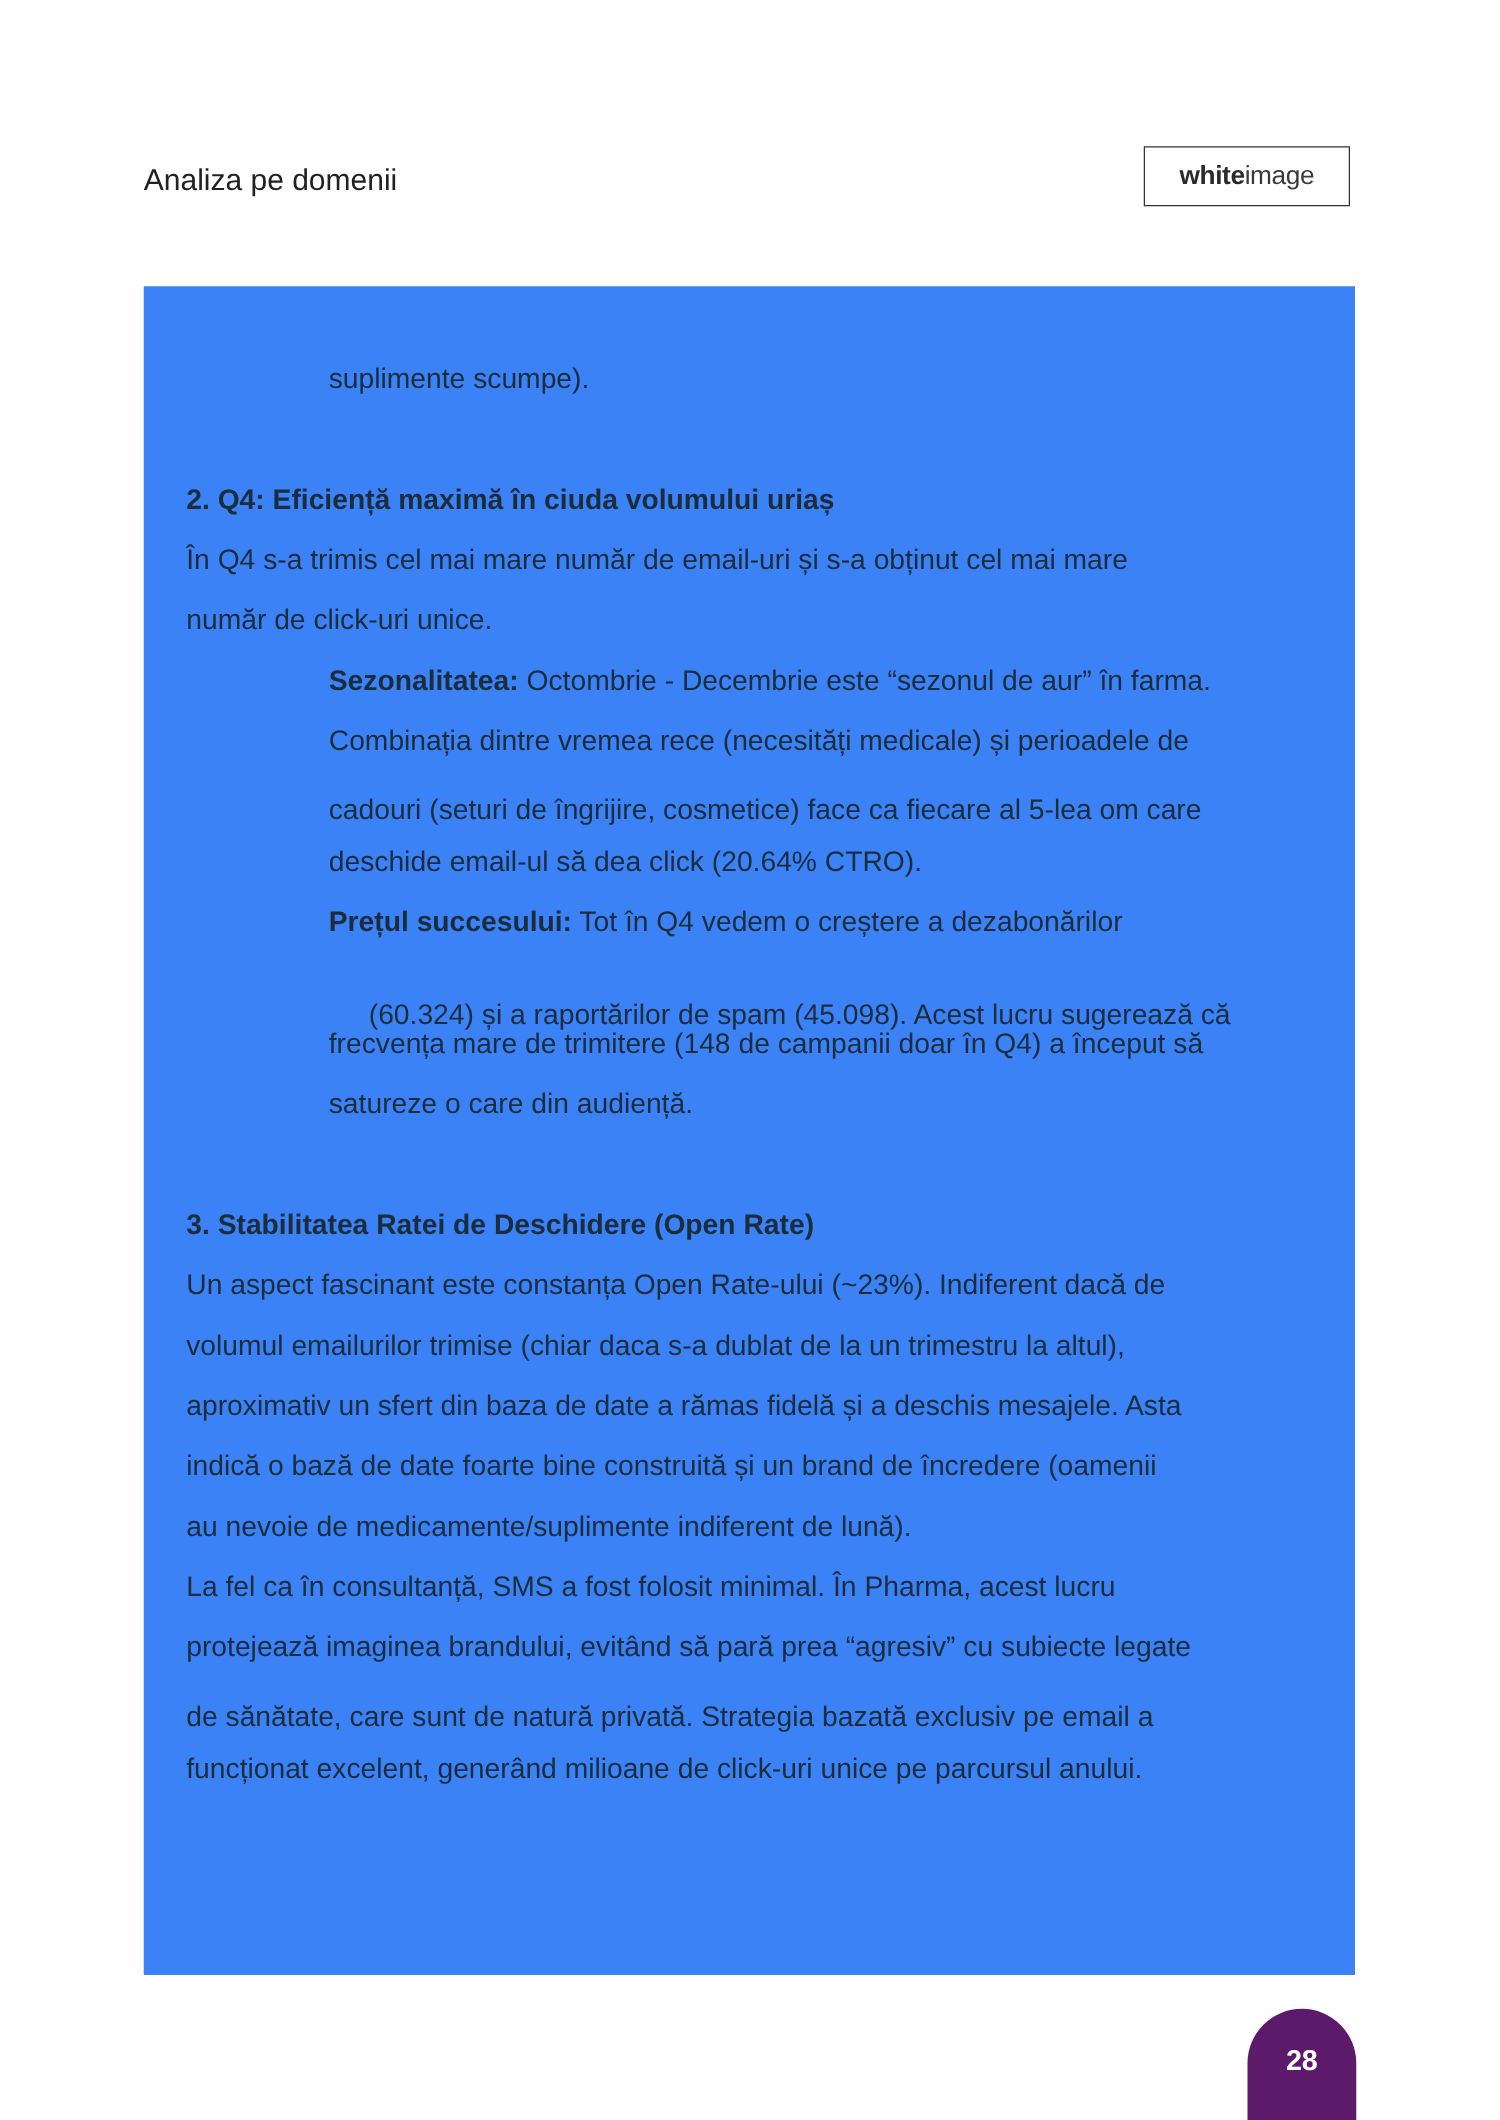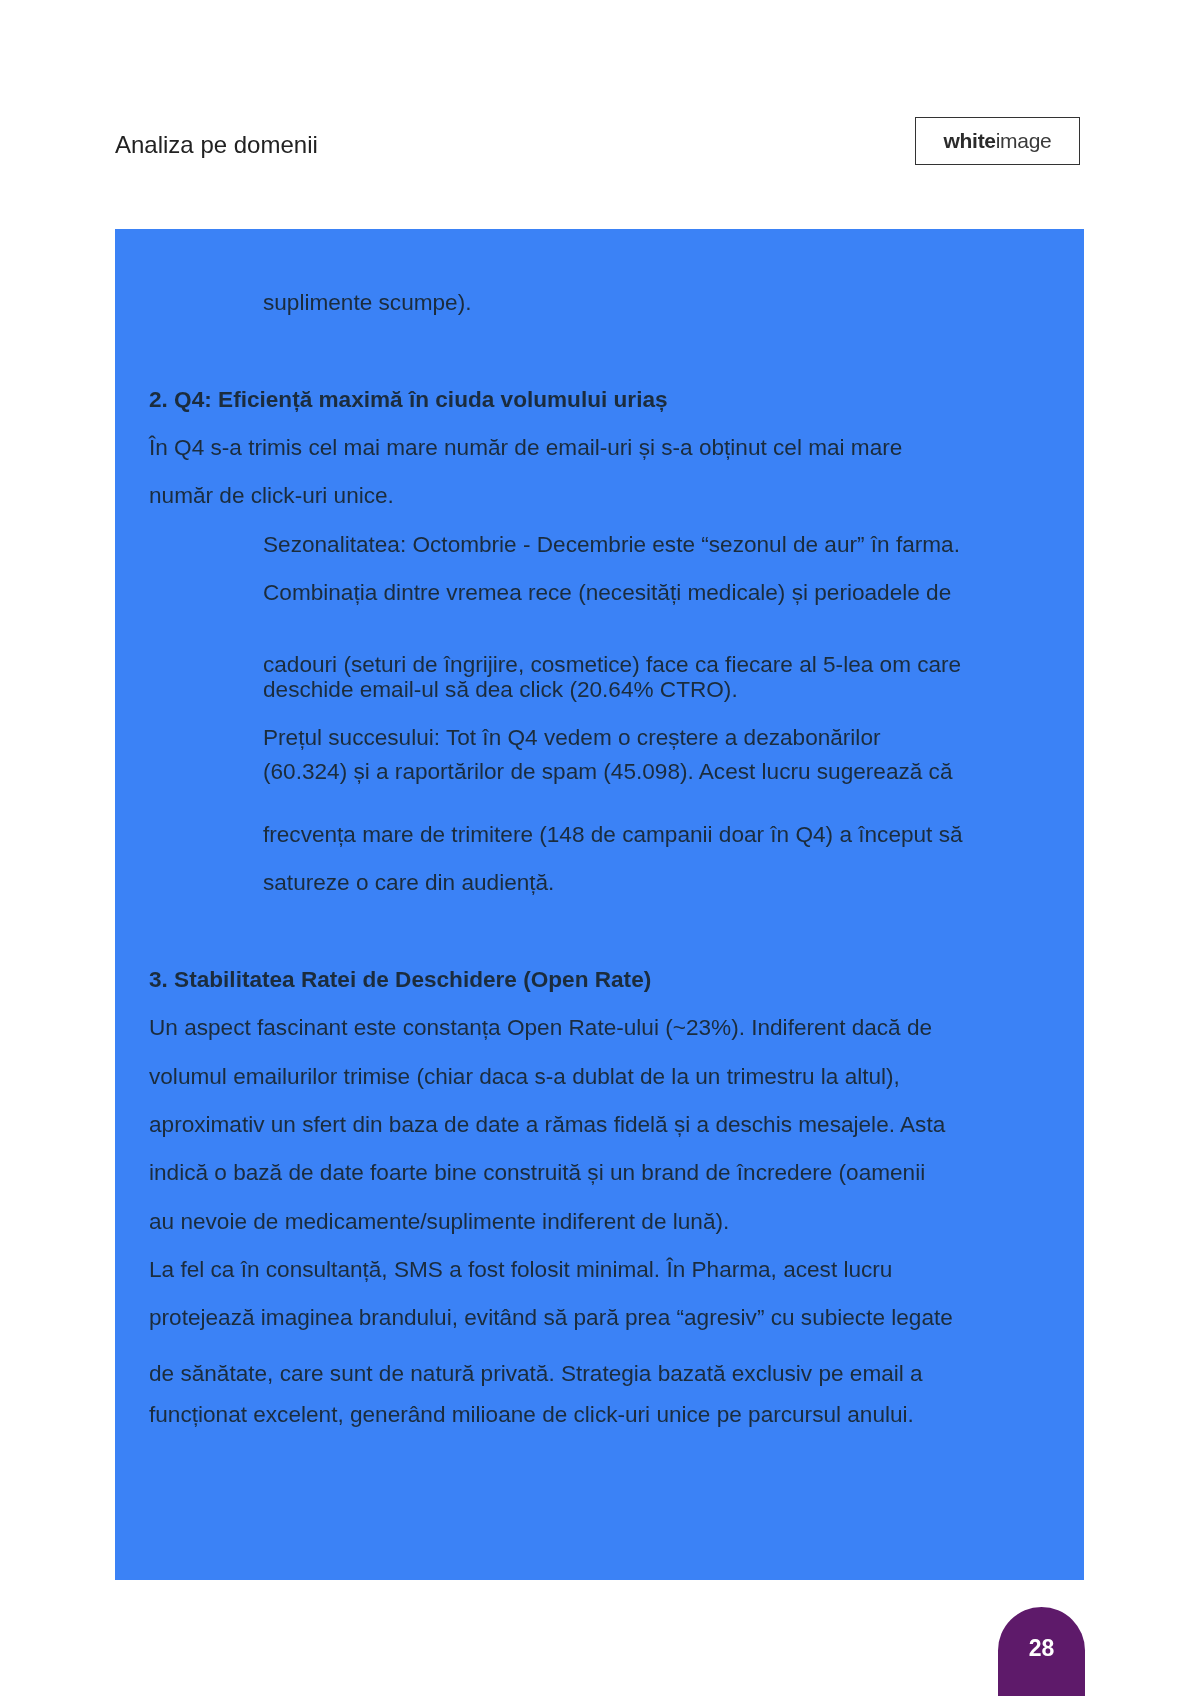--- a/index.html
+++ b/index.html
@@ -59,21 +59,21 @@
       position: absolute;
       white-space: nowrap;
       font-size: 22.6px;
       color: #1b2c3d;
       height: 30px;
       line-height: 30px;
     }
     .line.body { left: 34px; }
     .line.indent { left: 148px; }
     .line.heading { left: 34px; font-weight: 700; }
-    .line b { font-weight: 400; }
+    .line b { font-weight: 700; }
 
     .page-tab {
       position: absolute;
       left: 998px;
       top: 1607px;
       width: 87px;
       height: 100px;
       background: #5e1a6a;
       border-radius: 44px 44px 0 0;
       display: flex;
@@ -98,24 +98,24 @@
 </div>
 
 <div class="content-box">
   <div class="lines" id="lines">
       <div class="line indent" style="top: 59px;"><span>suplimente scumpe).</span></div>
       <div class="line heading" style="top: 155.7px;"><span>2. Q4: Eficiență maximă în ciuda volumului uriaș</span></div>
       <div class="line body" style="top: 204.05px;"><span>În Q4 s-a trimis cel mai mare număr de email-uri și s-a obținut cel mai mare</span></div>
       <div class="line body" style="top: 252.4px;"><span>număr de click-uri unice.</span></div>
       <div class="line indent" style="top: 300.75px;"><b>Sezonalitatea:</b><span> Octombrie - Decembrie este “sezonul de aur” în farma.</span></div>
       <div class="line indent" style="top: 349.1px;"><span>Combinația dintre vremea rece (necesități medicale) și perioadele de</span></div>
-      <div class="line indent" style="top: 421px; text-align: center;"><span>cadouri (seturi de îngrijire, cosmetice) face ca fiecare al 5-lea om care</span></div>
+      <div class="line indent" style="top: 404px; text-align: center;"><span>cadouri (seturi de îngrijire, cosmetice) face ca fiecare al 5-lea om care</span></div>
       <div class="line indent" style="top: 445.8px; text-align: right;"><span>deschide email-ul să dea click (20.64% CTRO).</span></div>
       <div class="line indent" style="top: 494.15px;"><b>Prețul succesului:</b><span> Tot în Q4 vedem o creștere a dezabonărilor</span></div>
-      <div class="line indent" style="top: 528px;"><span>(60.324) și a raportărilor de spam (45.098). Acest lucru sugerează că</span></div>
+      <div class="line indent" style="top: 568px; margin-left: 32px;"><span>(60.324) și a raportărilor de spam (45.098). Acest lucru sugerează că</span></div>
       <div class="line indent" style="top: 590.85px;"><span>frecvența mare de trimitere (148 de campanii doar în Q4) a început să</span></div>
       <div class="line indent" style="top: 639.2px;"><span>satureze o care din audiență.</span></div>
       <div class="line heading" style="top: 735.9px;"><span>3. Stabilitatea Ratei de Deschidere (Open Rate)</span></div>
       <div class="line body" style="top: 784.25px;"><span>Un aspect fascinant este constanța Open Rate-ului (~23%). Indiferent dacă de</span></div>
       <div class="line body" style="top: 832.6px;"><span>volumul emailurilor trimise (chiar daca s-a dublat de la un trimestru la altul),</span></div>
       <div class="line body" style="top: 880.95px;"><span>aproximativ un sfert din baza de date a rămas fidelă și a deschis mesajele. Asta</span></div>
       <div class="line body" style="top: 929.3px;"><span>indică o bază de date foarte bine construită și un brand de încredere (oamenii</span></div>
       <div class="line body" style="top: 977.65px;"><span>au nevoie de medicamente/suplimente indiferent de lună).</span></div>
       <div class="line body" style="top: 1026px;"><span>La fel ca în consultanță, SMS a fost folosit minimal. În Pharma, acest lucru</span></div>
       <div class="line body" style="top: 1074.35px;"><span>protejează imaginea brandului, evitând să pară prea “agresiv” cu subiecte legate</span></div>

